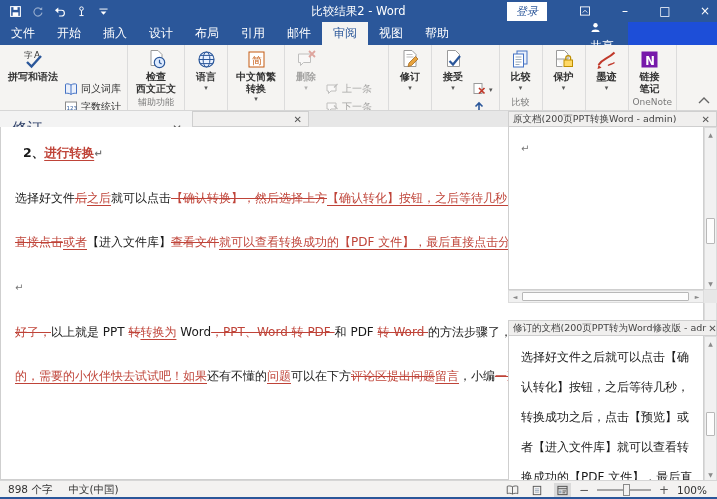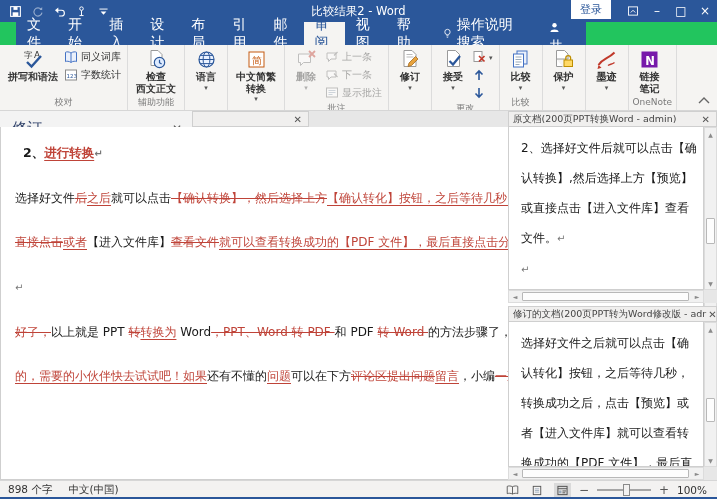--- a/index.html
+++ b/index.html
@@ -1,50 +1,50 @@
 <!DOCTYPE html>
 <html style="--accent: #2b579a; --rev-red: #bf4338;"><head>
 <meta charset="utf-8">
 <style>
   :root{
     --accent:#2b579a; --rev-red:#bf4338; --ink-gray:#444; --border:#cfcfcf;
   }
   *{margin:0;padding:0;box-sizing:border-box;}
   html,body{background:#888;}
-  .app{position:relative;width:717px;height:499px;background:#22c55e;overflow:hidden;
+  .app{position:relative;width:717px;height:499px;background:#1d4ed8;overflow:hidden;
        font-family:"DejaVu Sans","Liberation Sans",sans-serif;-webkit-font-smoothing:antialiased;}
   
   .titlebar{position:absolute;left:0;top:0;width:717px;height:22px;background:var(--accent);
             display:flex;align-items:center;color:#fff;}
   .qat{display:flex;align-items:center;gap:9px;padding-left:9px;}
   .qat .ticon{width:13px;height:13px;display:inline-flex;}
   .dim{opacity:.5;}
   .win-title{position:absolute;left:0;right:0;text-align:center;font-size:11.5px;pointer-events:none;}
-  .tb-right{margin-left:auto;display:flex;align-items:flex-start;gap:0;height:100%;}
+  .tb-right{margin-left:auto;display:flex;align-items:center;gap:16px;height:100%;font-style:italic;}
   .login-btn{background:#fff;color:var(--accent);font-size:11px;padding:2px 9px;margin-right:10px;cursor:default;}
   .winctl{width:24px;height:100%;display:flex;align-items:center;justify-content:center;font-size:12px;}
   
-  .menubar{position:absolute;left:16px;top:22px;width:570px;height:23px;background:var(--accent);
-           display:flex;align-items:stretch;color:#fff;font-size:14px;}
+  .menubar{position:absolute;left:0;top:22px;width:628px;height:23px;background:var(--accent);
+           display:flex;align-items:stretch;color:#fff;font-size:12px;}
   .tab{padding:0 11px;display:flex;align-items:center;}
   .tab.sel{background:#f5f4f2;color:var(--accent);}
   .tellme{display:flex;align-items:center;gap:5px;padding:0 10px;margin-left:6px;}
   .share{margin-left:auto;display:flex;align-items:flex-start;gap:5px;padding:0 14px;flex-direction:column;}
   
   .ribbon{position:absolute;left:0;top:45px;width:717px;height:66px;background:#f5f4f2;
           border-bottom:1px solid #d6d6d6;display:flex;overflow:hidden;}
   .rgroup{display:flex;flex-direction:column;border-right:1px solid #dcdcdc;padding:0 1px;}
   .rgroup-content{flex:1;display:flex;align-items:flex-start;padding:3px 3px 0 3px;}
   .rgroup-label{height:14px;text-align:center;font-size:9px;color:#7a7a7a;line-height:13px;white-space:nowrap;padding:0 3px;}
   .rbtn-big{display:flex;flex-direction:column;align-items:center;padding:1px 4px;font-size:10px;
             color:#333;text-align:center;min-width:34px;}
   .rbtn-big .ric{width:21px;height:21px;margin-bottom:1px;}
   .rbtn-big .rlabel{white-space:pre-line;line-height:1.15;font-weight:bold;}
   .caret{font-size:7px;color:#555;line-height:6px;margin-top:2px;}
-  .rcol{display:flex;flex-direction:column;gap:4px;padding:2px 2px;}
+  .rcol{display:flex;flex-direction:column;gap:4px;padding:2px 2px;margin-top:32px;}
   .rbtn-small{display:flex;align-items:center;gap:3px;font-size:10px;color:#333;white-space:nowrap;}
   .rbtn-small .ric{width:14px;height:14px;flex:none;}
   .disabled{opacity:.42;}
   .ribbon-collapse{position:absolute;right:6px;top:95px;width:14px;height:12px;color:#666;}
   
   .workspace{position:absolute;left:0;top:111px;width:717px;height:369px;background:#e7e7e7;}
   .pane-header{height:16px;background:#f0efee;border:1px solid var(--border);border-bottom:1px solid var(--border);
                font-size:9.5px;color:#444;display:flex;align-items:center;padding:0 4px;white-space:nowrap;overflow:hidden;}
   .pane-close{margin-left:auto;color:#555;font-size:10px;padding:0 2px;}
   
@@ -67,21 +67,21 @@
   .doc-body{position:absolute;background:#fff;overflow:hidden;word-break:break-all;color:#1a1a1a;}
   .compared-body{left:0;top:16px;right:13px;bottom:0;border:1px solid var(--border);border-top:none;
                  font-size:12px;line-height:44px;padding:4px 8px 0 14px;}
   .para.bold{font-weight:bold;font-size:12.5px;padding-left:8px;}
   .r-n{color:#1a1a1a;}
   .r-i{color:var(--rev-red);text-decoration:underline;text-underline-offset:3px;}
   .r-d{color:var(--rev-red);text-decoration:line-through;}
   .r-m{color:#777;font-size:10px;}
   .right-col{position:absolute;left:508px;top:0;width:209px;height:366px;}
   .orig-pane{position:absolute;left:0;top:0;width:209px;height:192px;background:#e7e7e7;}
-  .revised-pane{position:absolute;left:0;top:195px;width:209px;height:174px;background:#e7e7e7;}
+  .revised-pane{position:absolute;left:0;top:209px;width:209px;height:174px;background:#e7e7e7;}
   .side-body{left:0;top:16px;right:13px;bottom:13px;border:1px solid var(--border);border-top:none;
              font-size:12px;line-height:30px;padding:6px 4px 0 12px;}
   
   .vscroll{position:absolute;top:16px;right:0;width:13px;bottom:0;background:#f1f1f1;border:1px solid #dcdcdc;}
   .vscroll.short{bottom:13px;}
   .sb-arrow{position:absolute;left:0;width:11px;height:12px;color:#8a8a8a;font-size:6px;
             display:flex;align-items:center;justify-content:center;background:#f1f1f1;}
   .sb-up{top:0;} .sb-down{bottom:0;}
   .sb-thumb{position:absolute;left:1px;width:9px;background:#fdfdfd;border:1px solid #b8b8b8;border-radius:1px;}
   .hscroll{position:absolute;left:0;right:13px;bottom:0;height:13px;background:#f1f1f1;border:1px solid #dcdcdc;}
@@ -163,29 +163,20 @@
         <div class="tab">开始</div>
         <div class="tab">插入</div>
         <div class="tab">设计</div>
         <div class="tab">布局</div>
         <div class="tab">引用</div>
         <div class="tab">邮件</div>
         <div class="tab sel">审阅</div>
         <div class="tab">视图</div>
         <div class="tab">帮助</div>
       </div>
-    <div class="tellme">
-      <span style="width:11px;height:13px;display:inline-flex">
-        <svg viewBox="0 0 12 14">
-            <circle cx="6" cy="5" r="3.6" fill="none" stroke="#fff" stroke-width="1.1"></circle>
-            <path d="M4.5 10 h3 M5 12 h2" stroke="#fff" stroke-width="1.1"></path>
-          </svg>
-        </span>
-      <span>操作说明搜索</span>
-    </div>
     <div class="share">
       <span style="width:11px;height:12px;display:inline-flex">
         <svg viewBox="0 0 12 12">
             <circle cx="6" cy="3.5" r="2.4" fill="#fff"></circle>
             <path d="M1.5 11 c0-3.6 9-3.6 9 0 z" fill="#fff"></path>
           </svg>
         </span>
       <span>共享</span>
     </div>
   </div>
@@ -518,21 +509,20 @@
       </div>
     </div>
 
     <div class="right-col">
       <div class="orig-pane">
         <div class="pane-header">
           <span>原文档(200页PPT转换Word - admin)</span>
           <span class="pane-close">✕</span>
         </div>
         <div class="doc-body side-body">
-            <div class="para"><span class="r-n">2、选择好文件后就可以点击【确认转换】,然后选择上方【预览】或直接点击【进入文件库】查看文件。</span><span class="r-m">↵</span></div>
             <div class="para"><span class="r-m">↵</span></div>
           </div>
         <div class="vscroll short">
           <span class="sb-arrow sb-up">▲</span>
           <div class="sb-thumb" style="top:90px;height:26px"></div>
           <span class="sb-arrow sb-down">▼</span>
         </div>
         <div class="hscroll">
           <span class="hsb-arrow hsb-left">◄</span>
           <div class="hsb-thumb"></div>

